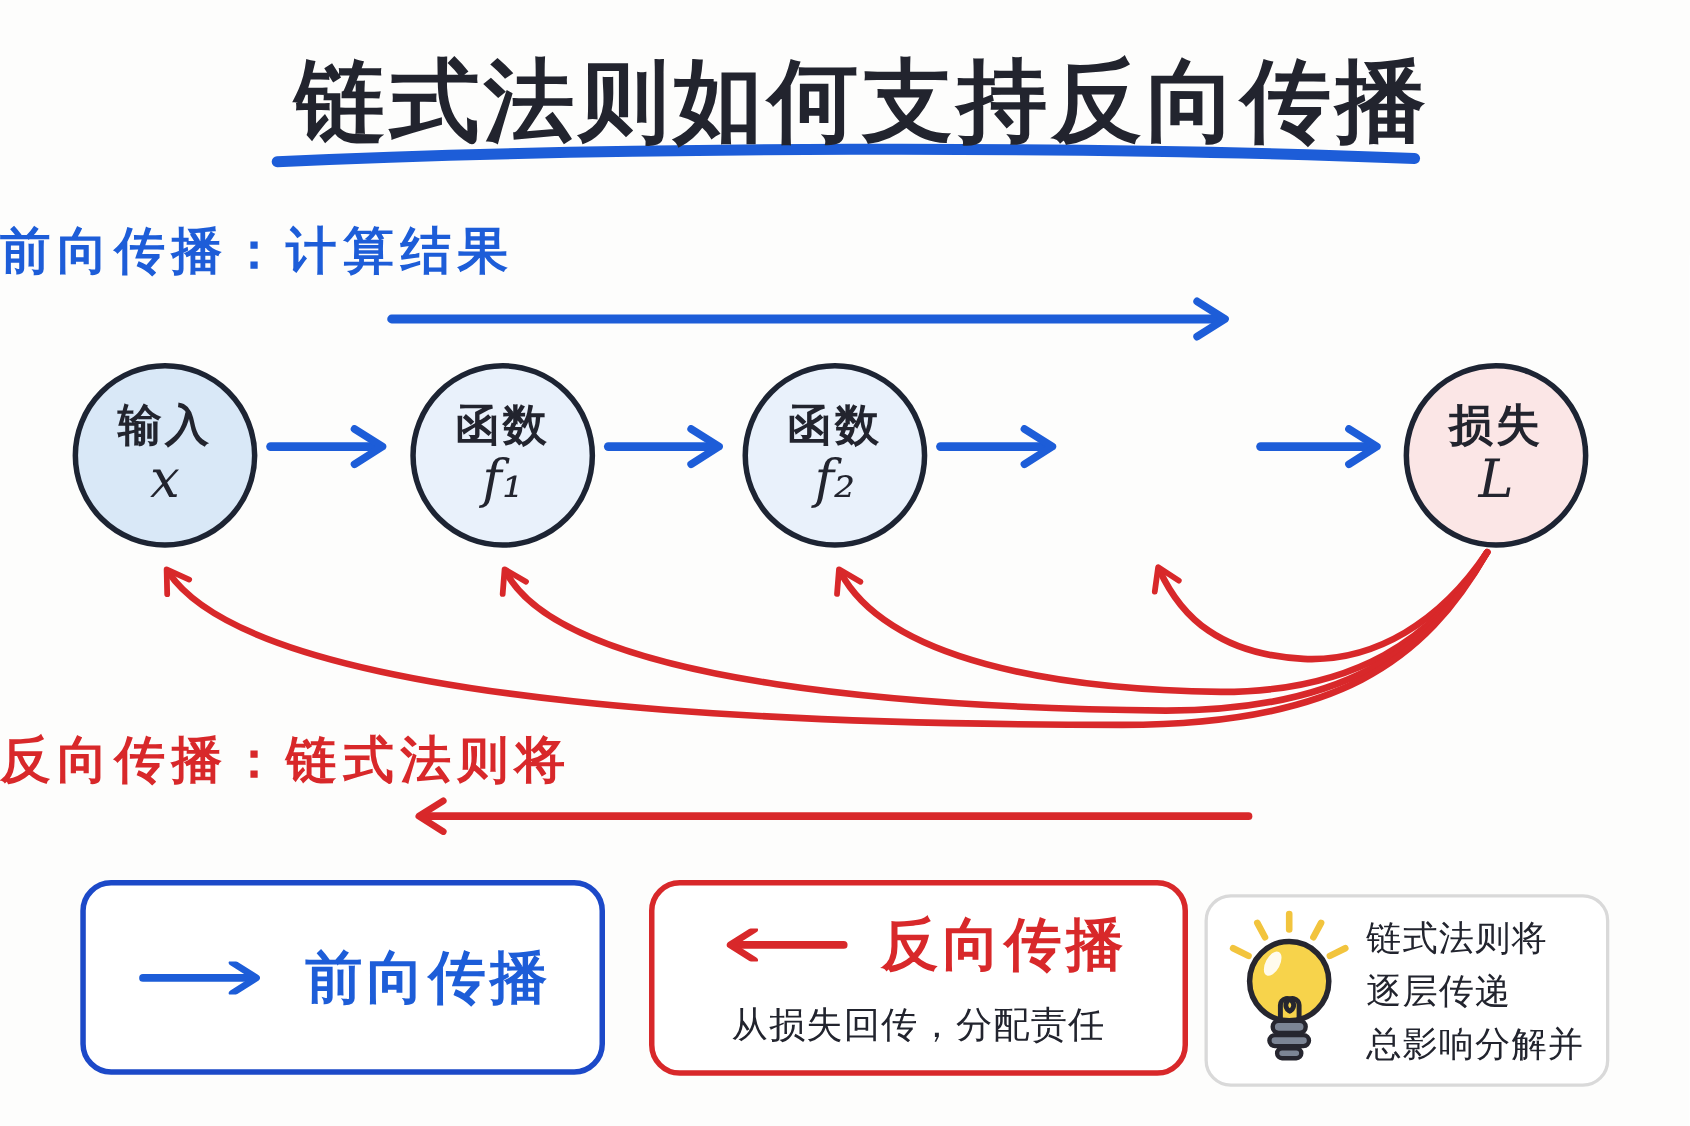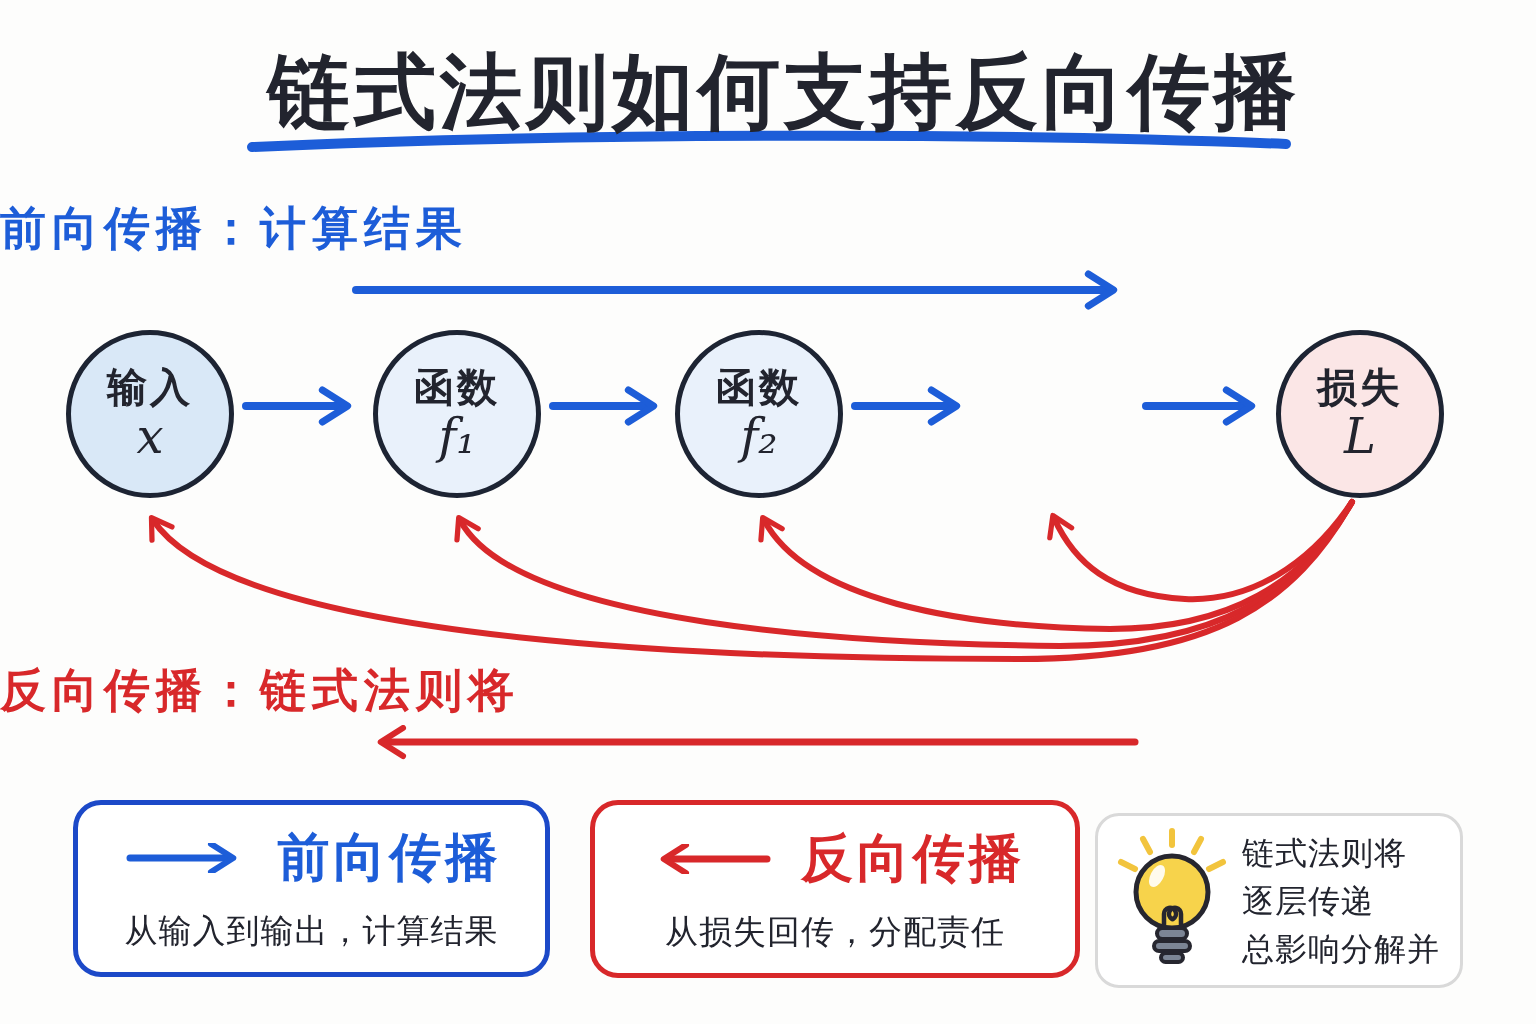--- a/index.html
+++ b/index.html
@@ -117,21 +117,20 @@
     <div class="node-symbol">L</div>
   </div>
 
   <div class="legend-box box-forward">
     <div class="box-head">
       <svg width="130" height="30" viewBox="0 0 130 30">
         <line class="s-blue" x1="8" y1="15" x2="108" y2="15" stroke-width="7" stroke-linecap="round" marker-end="url(#ah-blue)"></line>
       </svg>
       <span class="box-title">前向传播</span>
     </div>
-    <div class="box-desc">从输入到输出，计算结果</div>
   </div>
 
   <div class="legend-box box-backward">
     <div class="box-head">
       <svg width="130" height="30" viewBox="0 0 130 30">
         <line class="s-red" x1="122" y1="15" x2="22" y2="15" stroke-width="7" stroke-linecap="round" marker-end="url(#ah-red)"></line>
       </svg>
       <span class="box-title">反向传播</span>
     </div>
     <div class="box-desc">从损失回传，分配责任</div>

